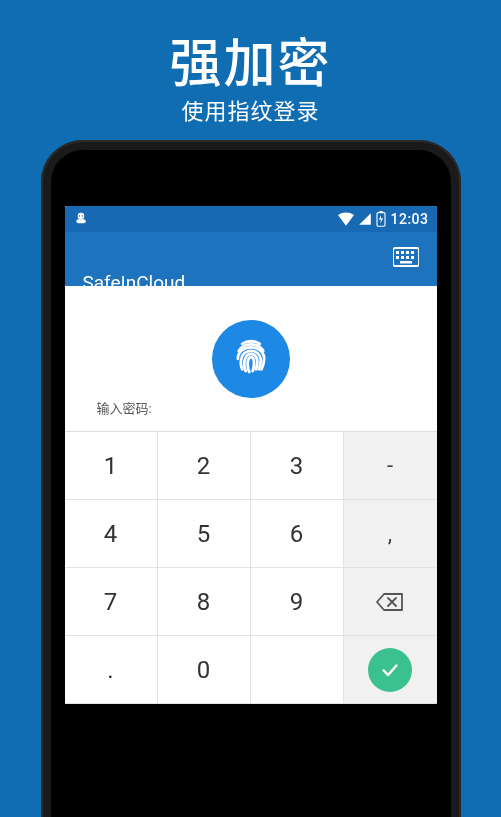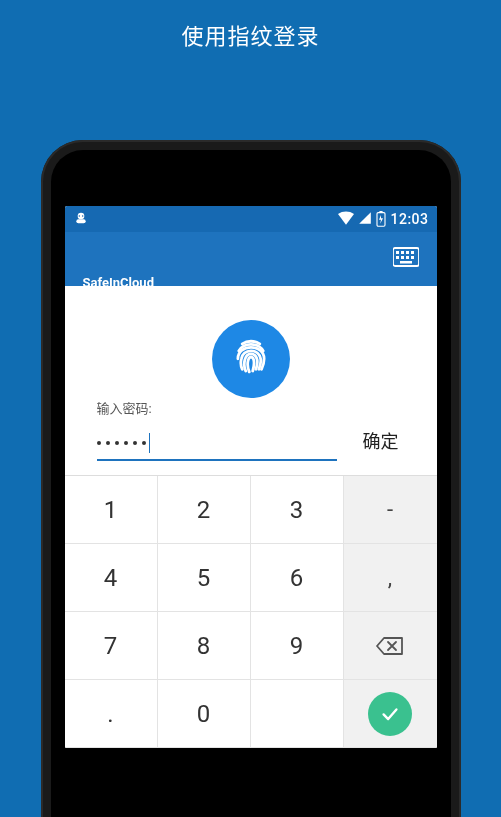--- a/index.html
+++ b/index.html
@@ -77,35 +77,35 @@
   .statusbar {
     height: 26px;
     background: #1669b2;
     display: flex;
     align-items: center;
     justify-content: space-between;
     padding: 0 8px;
     color: #fff;
     font-size: 14px;
   }
-  .status-left, .status-right { display: flex; align-items: flex-start; gap: 4px; }
+  .status-left, .status-right { display: flex; align-items: center; gap: 4px; }
   .status-right svg { display:block; }
   .clock { font-weight: 500; letter-spacing: 0.5px; }
 
   
   .appbar {
     height: 54px;
     background: #1e73be;
     display: flex;
     align-items: center;
     justify-content: space-between;
     padding: 0 18px;
     color: #fff;
   }
-  .appbar-title { font-size: 13px; font-weight: 700; margin-top: 46px; }
+  .appbar-title { font-size: 19px; font-weight: 400; margin-top: 46px; }
   .kbd-icon { }
 
   
   .content {
     padding: 34px 32px 14px 32px;
     flex: 0 0 auto;
   }
   .fp-circle-wrap {
     display: flex; justify-content: center;
   }
@@ -177,20 +177,21 @@
   .done-btn {
     width: 44px; height: 44px; border-radius: 50%;
     background: #3ac18f;
     display:flex; align-items:center; justify-content:center;
   }
 </style>
 </head>
 <body>
 
 <div class="hero">
+  <div class="hero-title">强加密</div>
   <div class="hero-sub">使用指纹登录</div>
 </div>
 
 <div class="phone">
   <div class="earpiece"></div>
   <div class="frontcam"></div>
   <div class="phone-inner">
     <div class="screen">
 
       <div class="statusbar">
@@ -255,32 +256,20 @@
                 <path d="M7 19 C6 17 6 15 6.5 13 C7 10.5 9 8.5 12 8.5 C15 8.5 17 10.5 17.5 13 C17.8 14.8 17.3 17 16.5 19"></path>
                 <path d="M9 20 C8 18 8 15.5 8.5 13.5 C9 11.5 10.3 10.2 12 10.2 C13.7 10.2 15 11.5 15.5 13.5 C15.8 15 15.5 17 14.8 19"></path>
                 <path d="M11 20.5 C10 18 10 15 10.5 13.5 C10.9 12.3 11.4 12 12 12 C12.6 12 13.1 12.3 13.5 13.5 C13.9 15 13.7 17.5 13 20"></path>
               </svg>
             </span>
           </div>
         </div>
 
         <div class="label">输入密码:</div>
 
-        <div class="pw-row">
-          <div class="pw-field">
-            <span class="pw-dot"></span>
-              <span class="pw-dot"></span>
-              <span class="pw-dot"></span>
-            <span class="pw-dot"></span>
-              <span class="pw-dot"></span>
-              <span class="pw-dot"></span>
-            <span class="cursor"></span>
-          </div>
-          <div class="ok-btn">确定</div>
-        </div>
 
       </div>
 
       <div class="keypad">
         <div class="key">1</div>
         <div class="key">2</div>
         <div class="key">3</div>
         <div class="key side">-</div>
 
         <div class="key">4</div>

